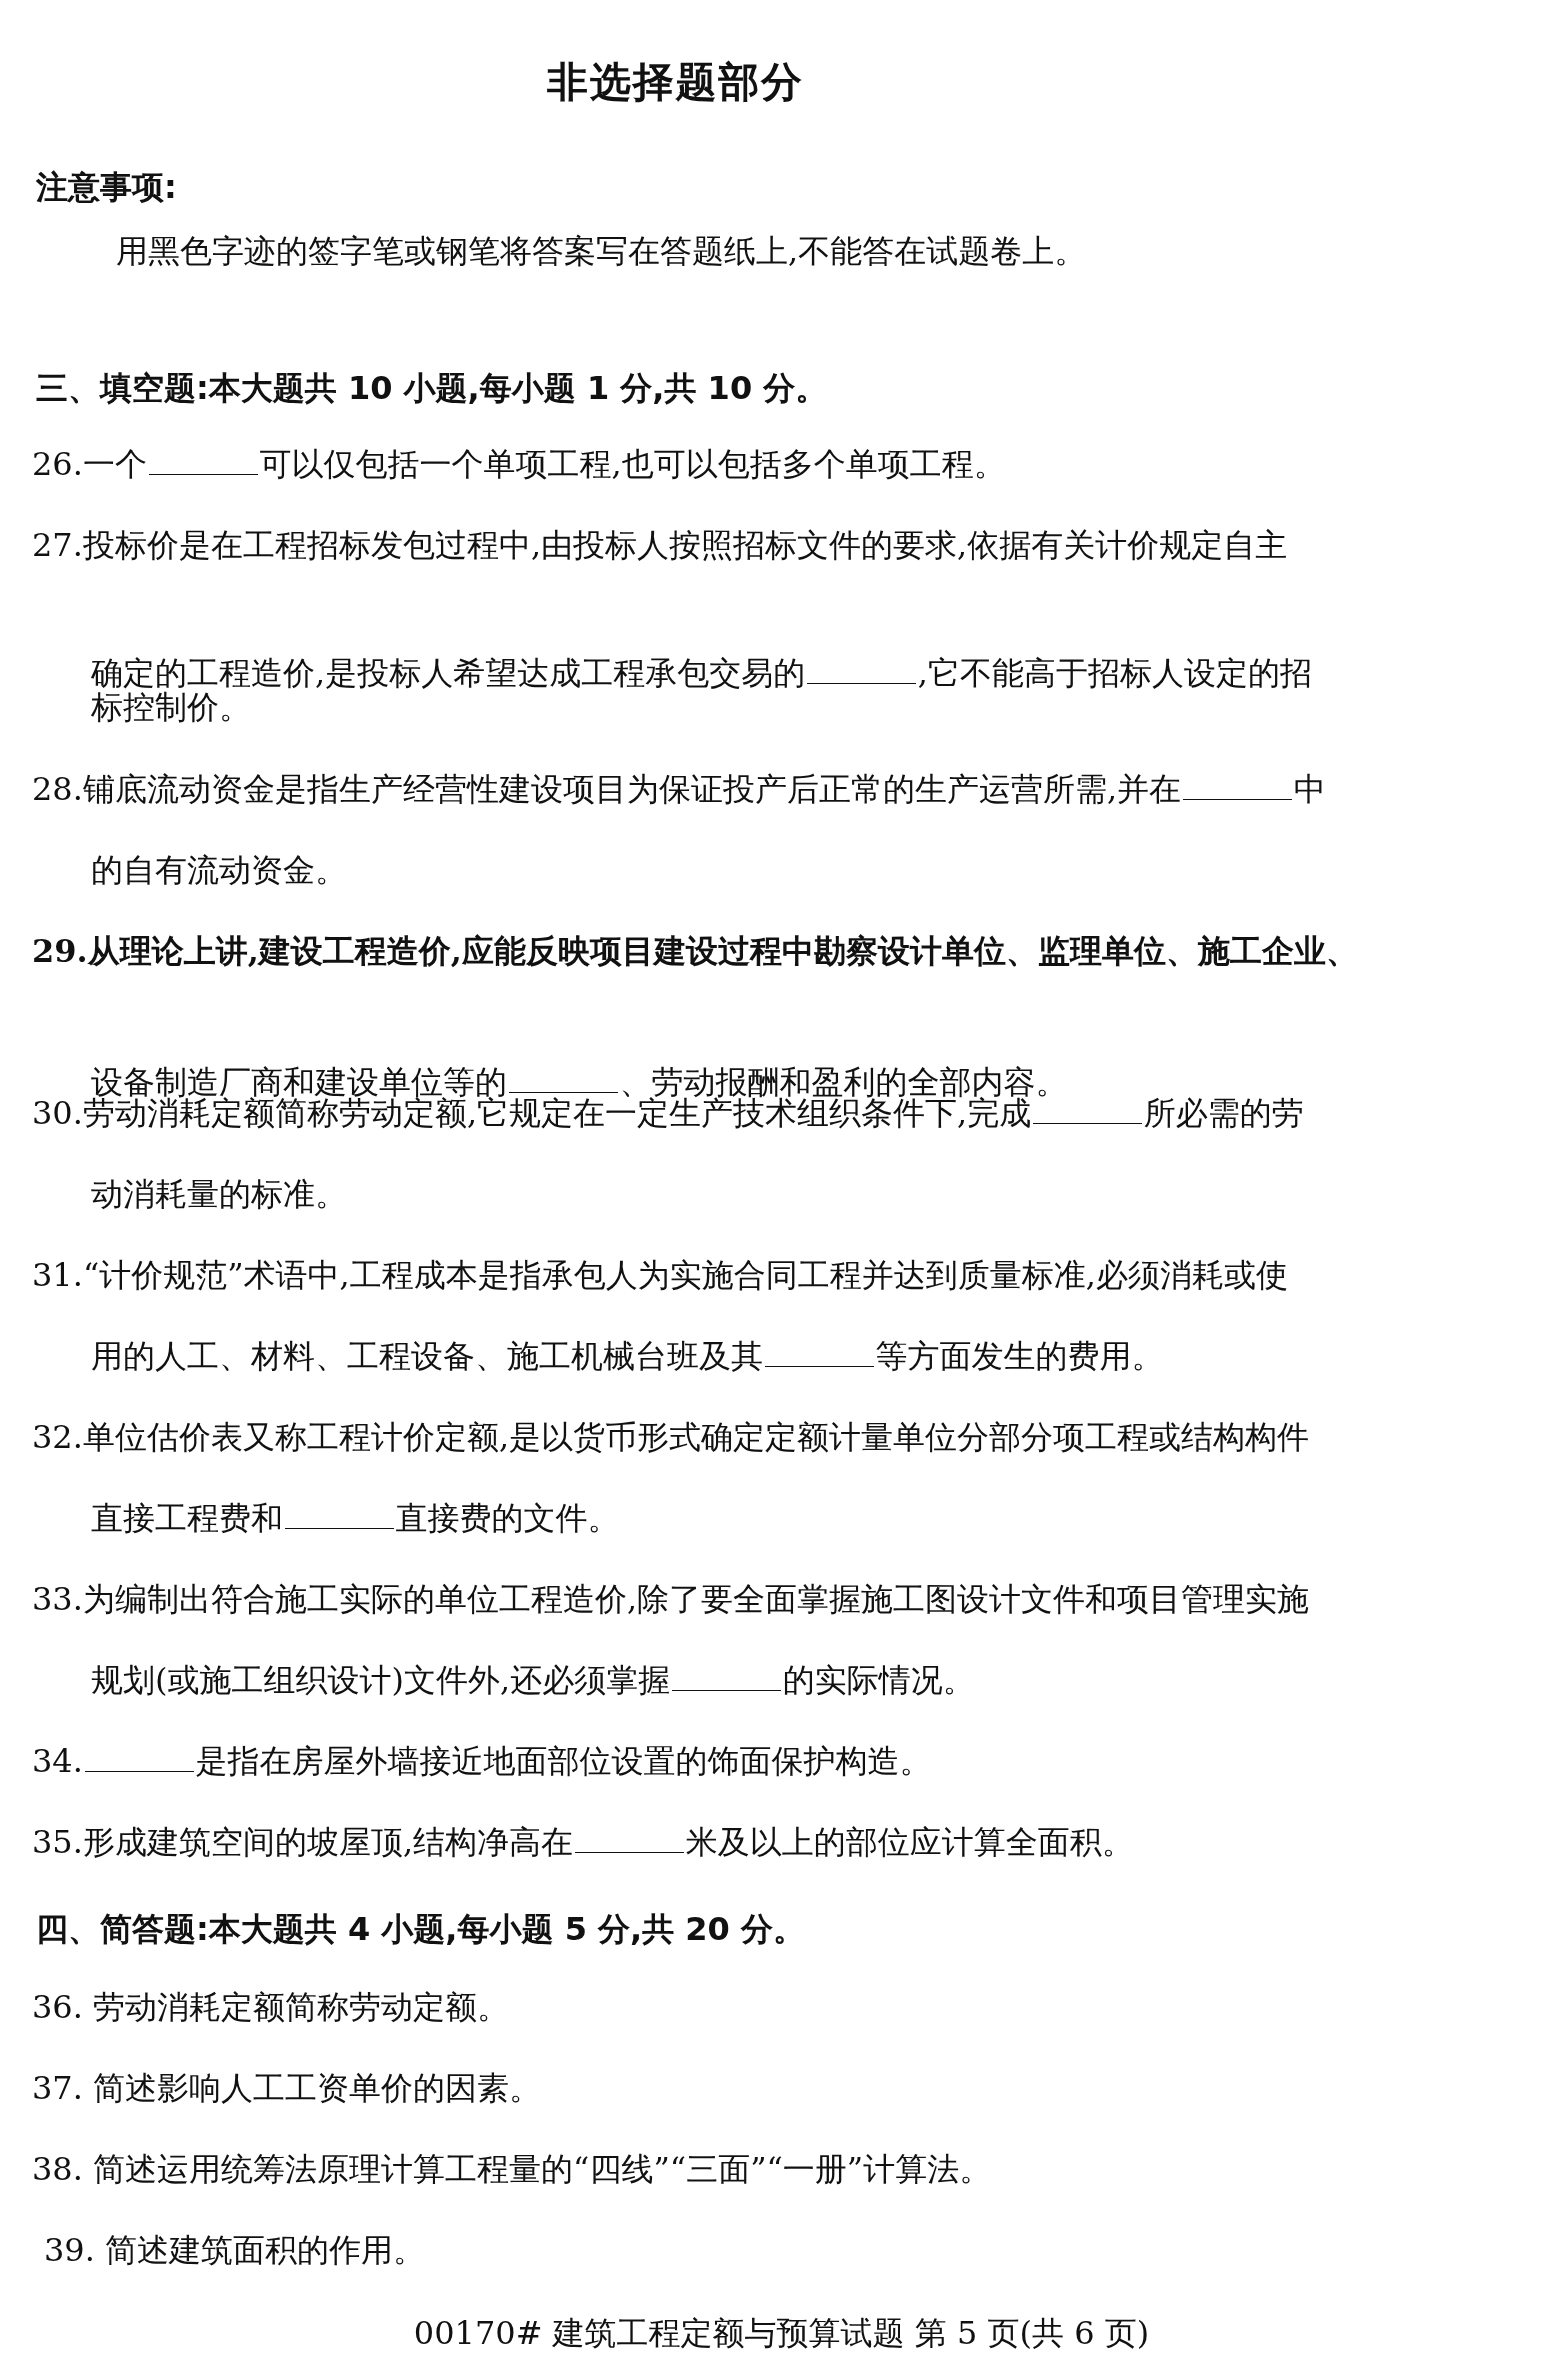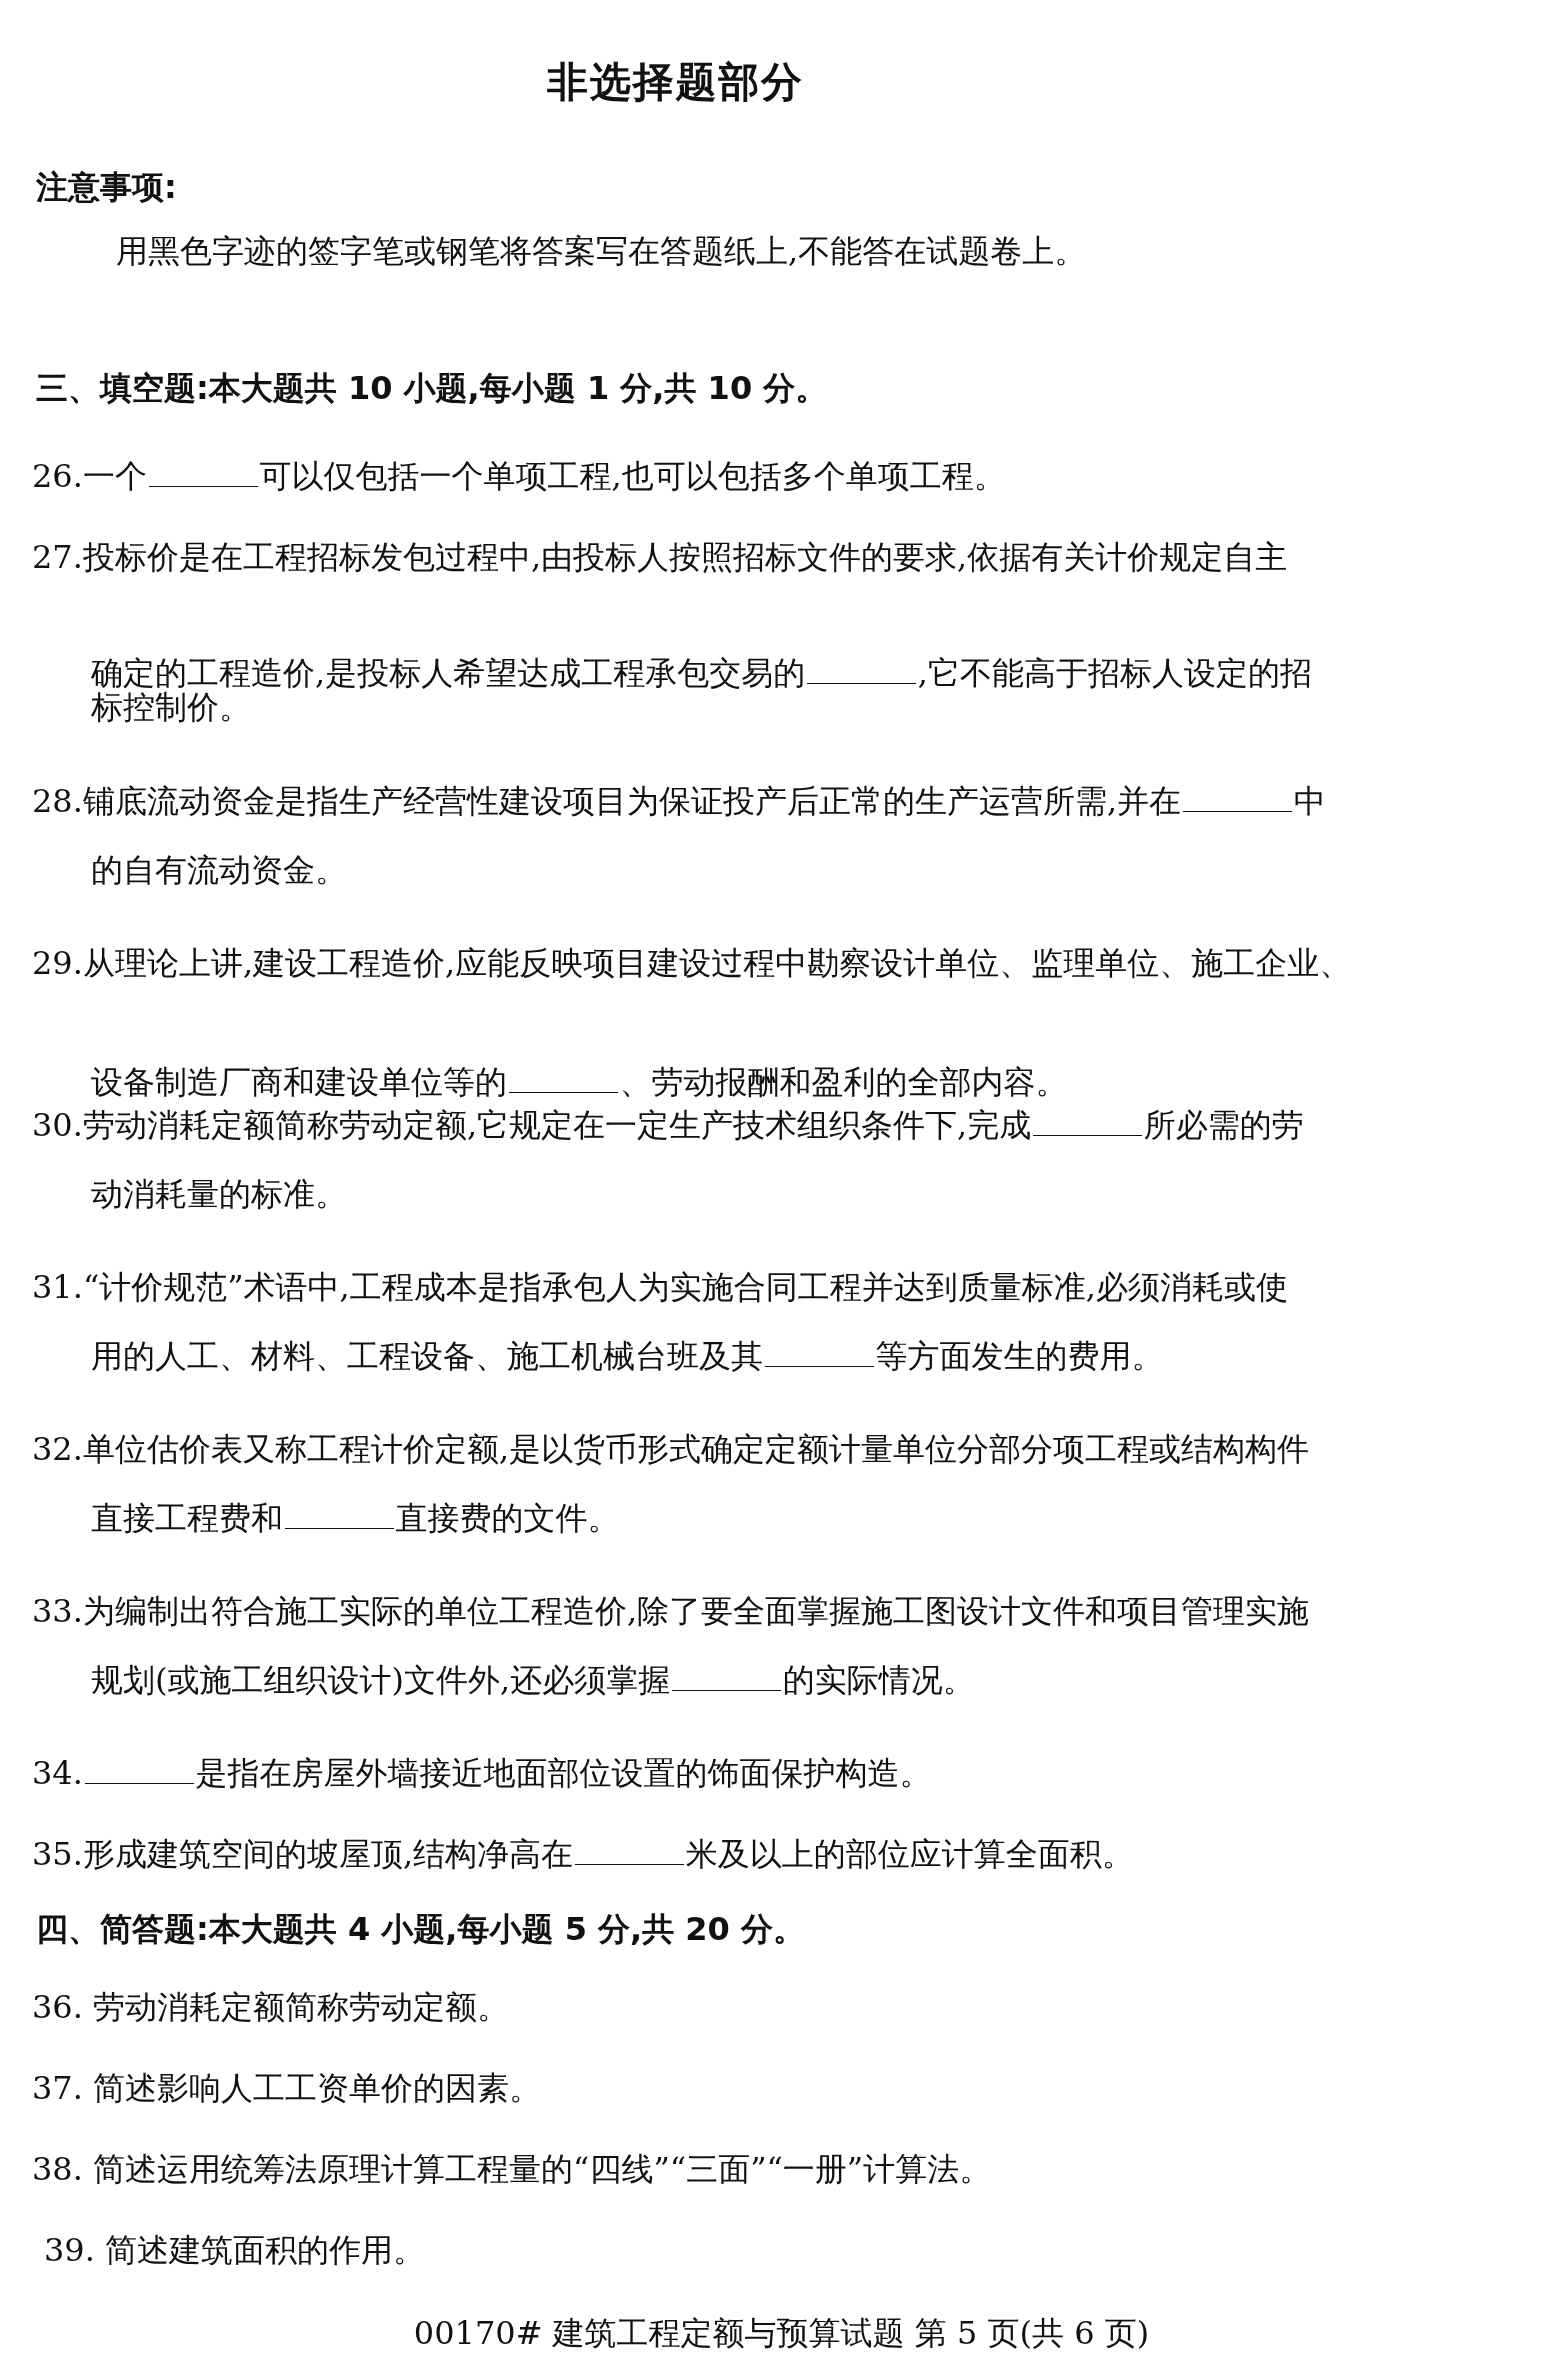--- a/index.html
+++ b/index.html
@@ -22,21 +22,21 @@
       position: absolute; top: 230px; left: 116px; font-size: 32px;
     }
     .section-heading {
       position: absolute; left: 36px;
       font-family: "DejaVu Sans", "Liberation Sans", sans-serif;
       font-weight: bold; font-size: 32px; white-space: nowrap;
     }
     .q-line {
       position: absolute; font-size: 32px; white-space: nowrap; line-height: 39px;
     }
-    .q-num { display: inline-block; margin-top: 12px; }
+    .q-num { display: inline-block; }
     .blank {
       display: inline-block; width: 109px; border-bottom: 1.8px solid #111;
       height: 27px; vertical-align: baseline; margin: 0 1.8px;
     }
     .footer {
       position: absolute; top: 2312px; left: 0; width: 1563px; text-align: center;
       font-size: 32px;
     }
   </style>
 </head>
@@ -48,21 +48,21 @@
 
 <div class="section-heading" style="top:367px">三、填空题:本大题共 10 小题,每小题 1 分,共 10 分。</div>
 
 <div id="s3">
     <div class="q-line" style="top: 445px; left: 32px;"><span class="q-num">26. </span><span>一个</span><span class="blank"></span><span>可以仅包括一个单项工程,也可以包括多个单项工程。</span></div>
     <div class="q-line" style="top: 526px; left: 32px;"><span class="q-num">27. </span><span>投标价是在工程招标发包过程中,由投标人按照招标文件的要求,依据有关计价规定自主</span></div>
     <div class="q-line" style="top: 607px; left: 91px; margin-top: 47px;"><span>确定的工程造价,是投标人希望达成工程承包交易的</span><span class="blank"></span><span>,它不能高于招标人设定的招</span></div>
     <div class="q-line" style="top: 688px; left: 91px;"><span>标控制价。</span></div>
     <div class="q-line" style="top: 770px; left: 32px;"><span class="q-num">28. </span><span>铺底流动资金是指生产经营性建设项目为保证投产后正常的生产运营所需,并在</span><span class="blank"></span><span>中</span></div>
     <div class="q-line" style="top: 851px; left: 91px;"><span>的自有流动资金。</span></div>
-    <div class="q-line" style="top: 932px; left: 32px;"><span class="q-num">29. </span><span>从理论上讲,建设工程造价,应能反映项目建设过程中勘察设计单位、监理单位、施工企业、</span></div>
+    <div class="q-line" style="top: 932px; left: 32px; font-weight: bold;"><span class="q-num">29. </span><span>从理论上讲,建设工程造价,应能反映项目建设过程中勘察设计单位、监理单位、施工企业、</span></div>
     <div class="q-line" style="top: 1063px; left: 91px;"><span>设备制造厂商和建设单位等的</span><span class="blank"></span><span>、劳动报酬和盈利的全部内容。</span></div>
     <div class="q-line" style="top: 1094px; left: 32px;"><span class="q-num">30. </span><span>劳动消耗定额简称劳动定额,它规定在一定生产技术组织条件下,完成</span><span class="blank"></span><span>所必需的劳</span></div>
     <div class="q-line" style="top: 1175px; left: 91px;"><span>动消耗量的标准。</span></div>
     <div class="q-line" style="top: 1256px; left: 32px;"><span class="q-num">31. </span><span>“计价规范”术语中,工程成本是指承包人为实施合同工程并达到质量标准,必须消耗或使</span></div>
     <div class="q-line" style="top: 1337px; left: 91px;"><span>用的人工、材料、工程设备、施工机械台班及其</span><span class="blank"></span><span>等方面发生的费用。</span></div>
     <div class="q-line" style="top: 1418px; left: 32px;"><span class="q-num">32. </span><span>单位估价表又称工程计价定额,是以货币形式确定定额计量单位分部分项工程或结构构件</span></div>
     <div class="q-line" style="top: 1499px; left: 91px;"><span>直接工程费和</span><span class="blank"></span><span>直接费的文件。</span></div>
     <div class="q-line" style="top: 1580px; left: 32px;"><span class="q-num">33. </span><span>为编制出符合施工实际的单位工程造价,除了要全面掌握施工图设计文件和项目管理实施</span></div>
     <div class="q-line" style="top: 1661px; left: 91px;"><span>规划(或施工组织设计)文件外,还必须掌握</span><span class="blank"></span><span>的实际情况。</span></div>
     <div class="q-line" style="top: 1742px; left: 32px;"><span class="q-num">34. </span><span></span><span class="blank"></span><span>是指在房屋外墙接近地面部位设置的饰面保护构造。</span></div>

